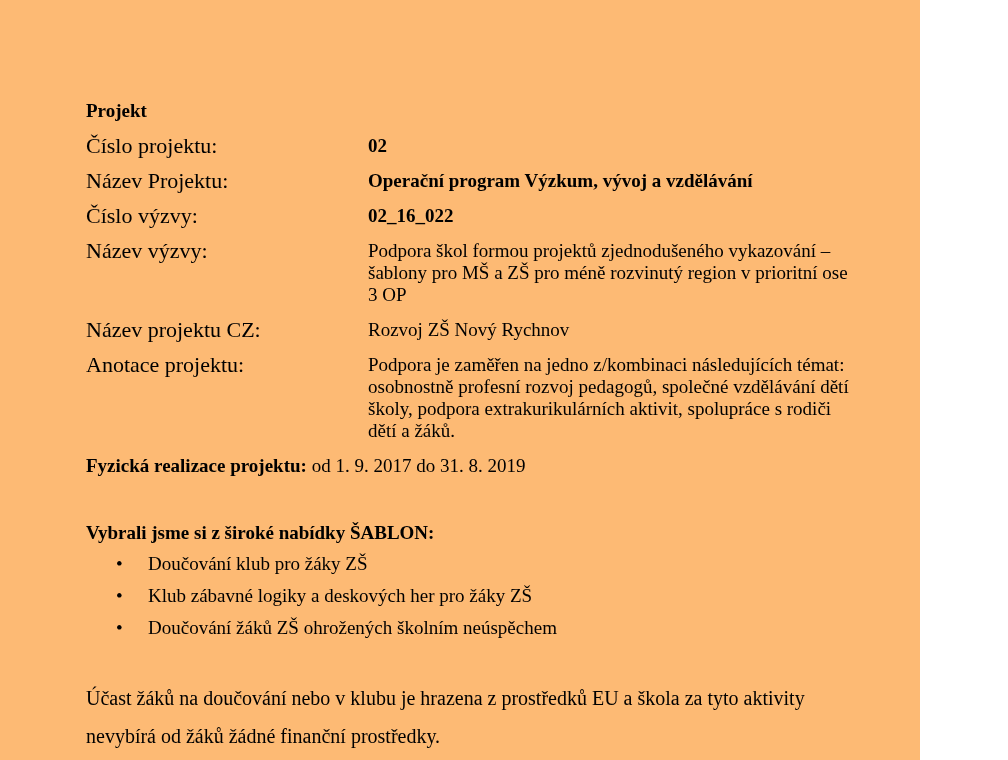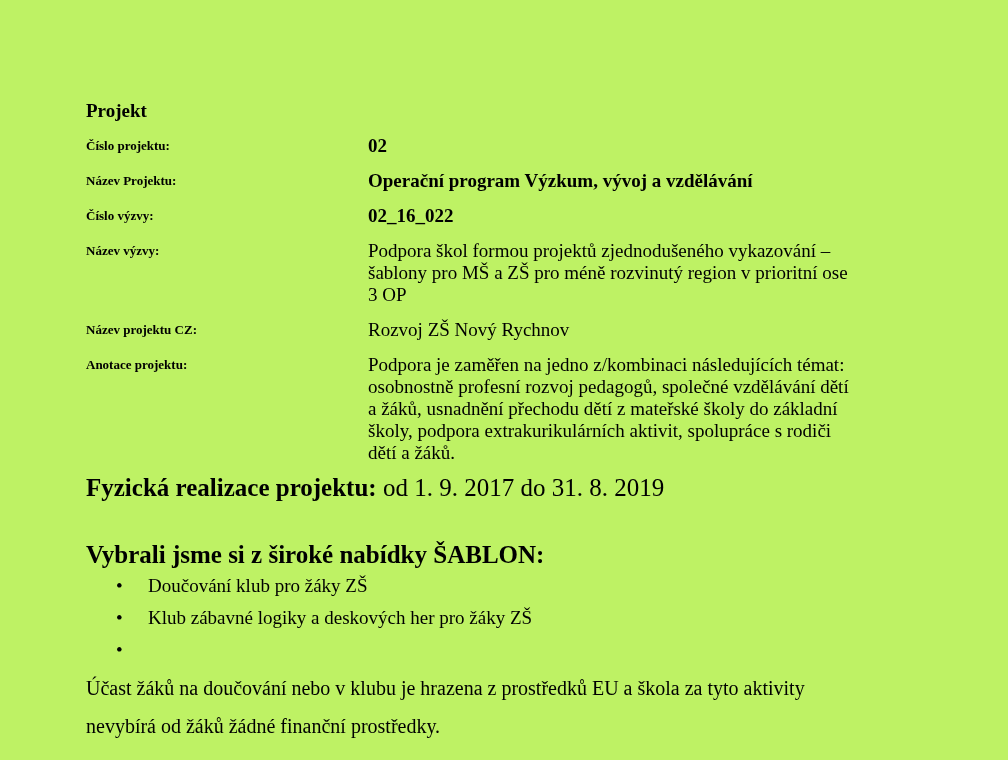--- a/index.html
+++ b/index.html
@@ -9,23 +9,23 @@
   }
   body {
     width: 1008px;
     height: 760px;
     font-family: "Liberation Serif", "DejaVu Serif", serif;
     color: #000000;
     overflow: hidden;
   }
   .page {
     position: relative;
-    width: 1008px;
+    width: 920px;
     height: 760px;
-    background: #bef264;
+    background: #fdba74;
   }
   .doc {
     position: absolute;
     left: 86px;
     top: 100px;
     width: 800px;
   }
   
   .section-title {
     font-size: 19px;
@@ -35,40 +35,40 @@
   }
   
   .field-row {
     display: flex;
     align-items: flex-start;
     margin-bottom: 13px;
   }
   .field-label {
     flex: 0 0 234px;
     width: 234px;
-    font-size: 13px;
-    font-weight: bold;
+    font-size: 22px;
+    font-weight: normal;
     line-height: 22px;
     white-space: nowrap;
   }
   .field-value {
     flex: 1 1 auto;
     font-size: 19px;
     line-height: 22px;
   }
   .field-value.bold {
     font-weight: bold;
   }
   .field-value .vline {
     display: block;
     margin-left: 48px;
   }
   
   .inline-row {
-    font-size: 25px;
+    font-size: 19px;
     line-height: 22px;
     margin-bottom: 13px;
   }
   .inline-row .lbl {
     font-weight: bold;
   }
   .inline-row .val {
     font-weight: normal;
   }
   .inline-row.heading {
@@ -143,36 +143,35 @@
           <div class="field-label">Název projektu CZ:</div>
           <div class="field-value">
             <span class="vline">Rozvoj ZŠ Nový Rychnov</span>
           </div>
         </div>
         <div class="field-row">
           <div class="field-label">Anotace projektu:</div>
           <div class="field-value">
             <span class="vline">Podpora je zaměřen na jedno z/kombinaci následujících témat:</span>
             <span class="vline">osobnostně profesní rozvoj pedagogů, společné vzdělávání dětí</span>
-            <span class="vline">a žáků, usnadnění přechodu dětí z mateřské školy do základní</span>
             <span class="vline">školy, podpora extrakurikulárních aktivit, spolupráce s rodiči</span>
             <span class="vline">dětí a žáků.</span>
           </div>
         </div>
       </div>
 
     <div class="inline-row">
       <span class="lbl">Fyzická realizace projektu:</span>
       <span class="val">od 1. 9. 2017 do 31. 8. 2019</span>
     </div>
 
     <div class="inline-row heading">Vybrali jsme si z široké nabídky ŠABLON:</div>
 
     <ul class="bullets" id="bullets-container">
         <li><span class="dot">•</span><span>Doučování klub pro žáky ZŠ</span></li>
         <li><span class="dot">•</span><span>Klub zábavné logiky a deskových her pro žáky ZŠ</span></li>
-        <li><span class="dot">•</span></li>
+        <li><span class="dot">•</span><span>Doučování žáků ZŠ ohrožených školním neúspěchem</span></li>
       </ul>
 
     <div class="closing">Účast žáků na doučování nebo v klubu je hrazena z prostředků EU a škola za tyto aktivity nevybírá od žáků žádné finanční prostředky.</div>
 
   </div>
 </div>
 
 </body></html>

